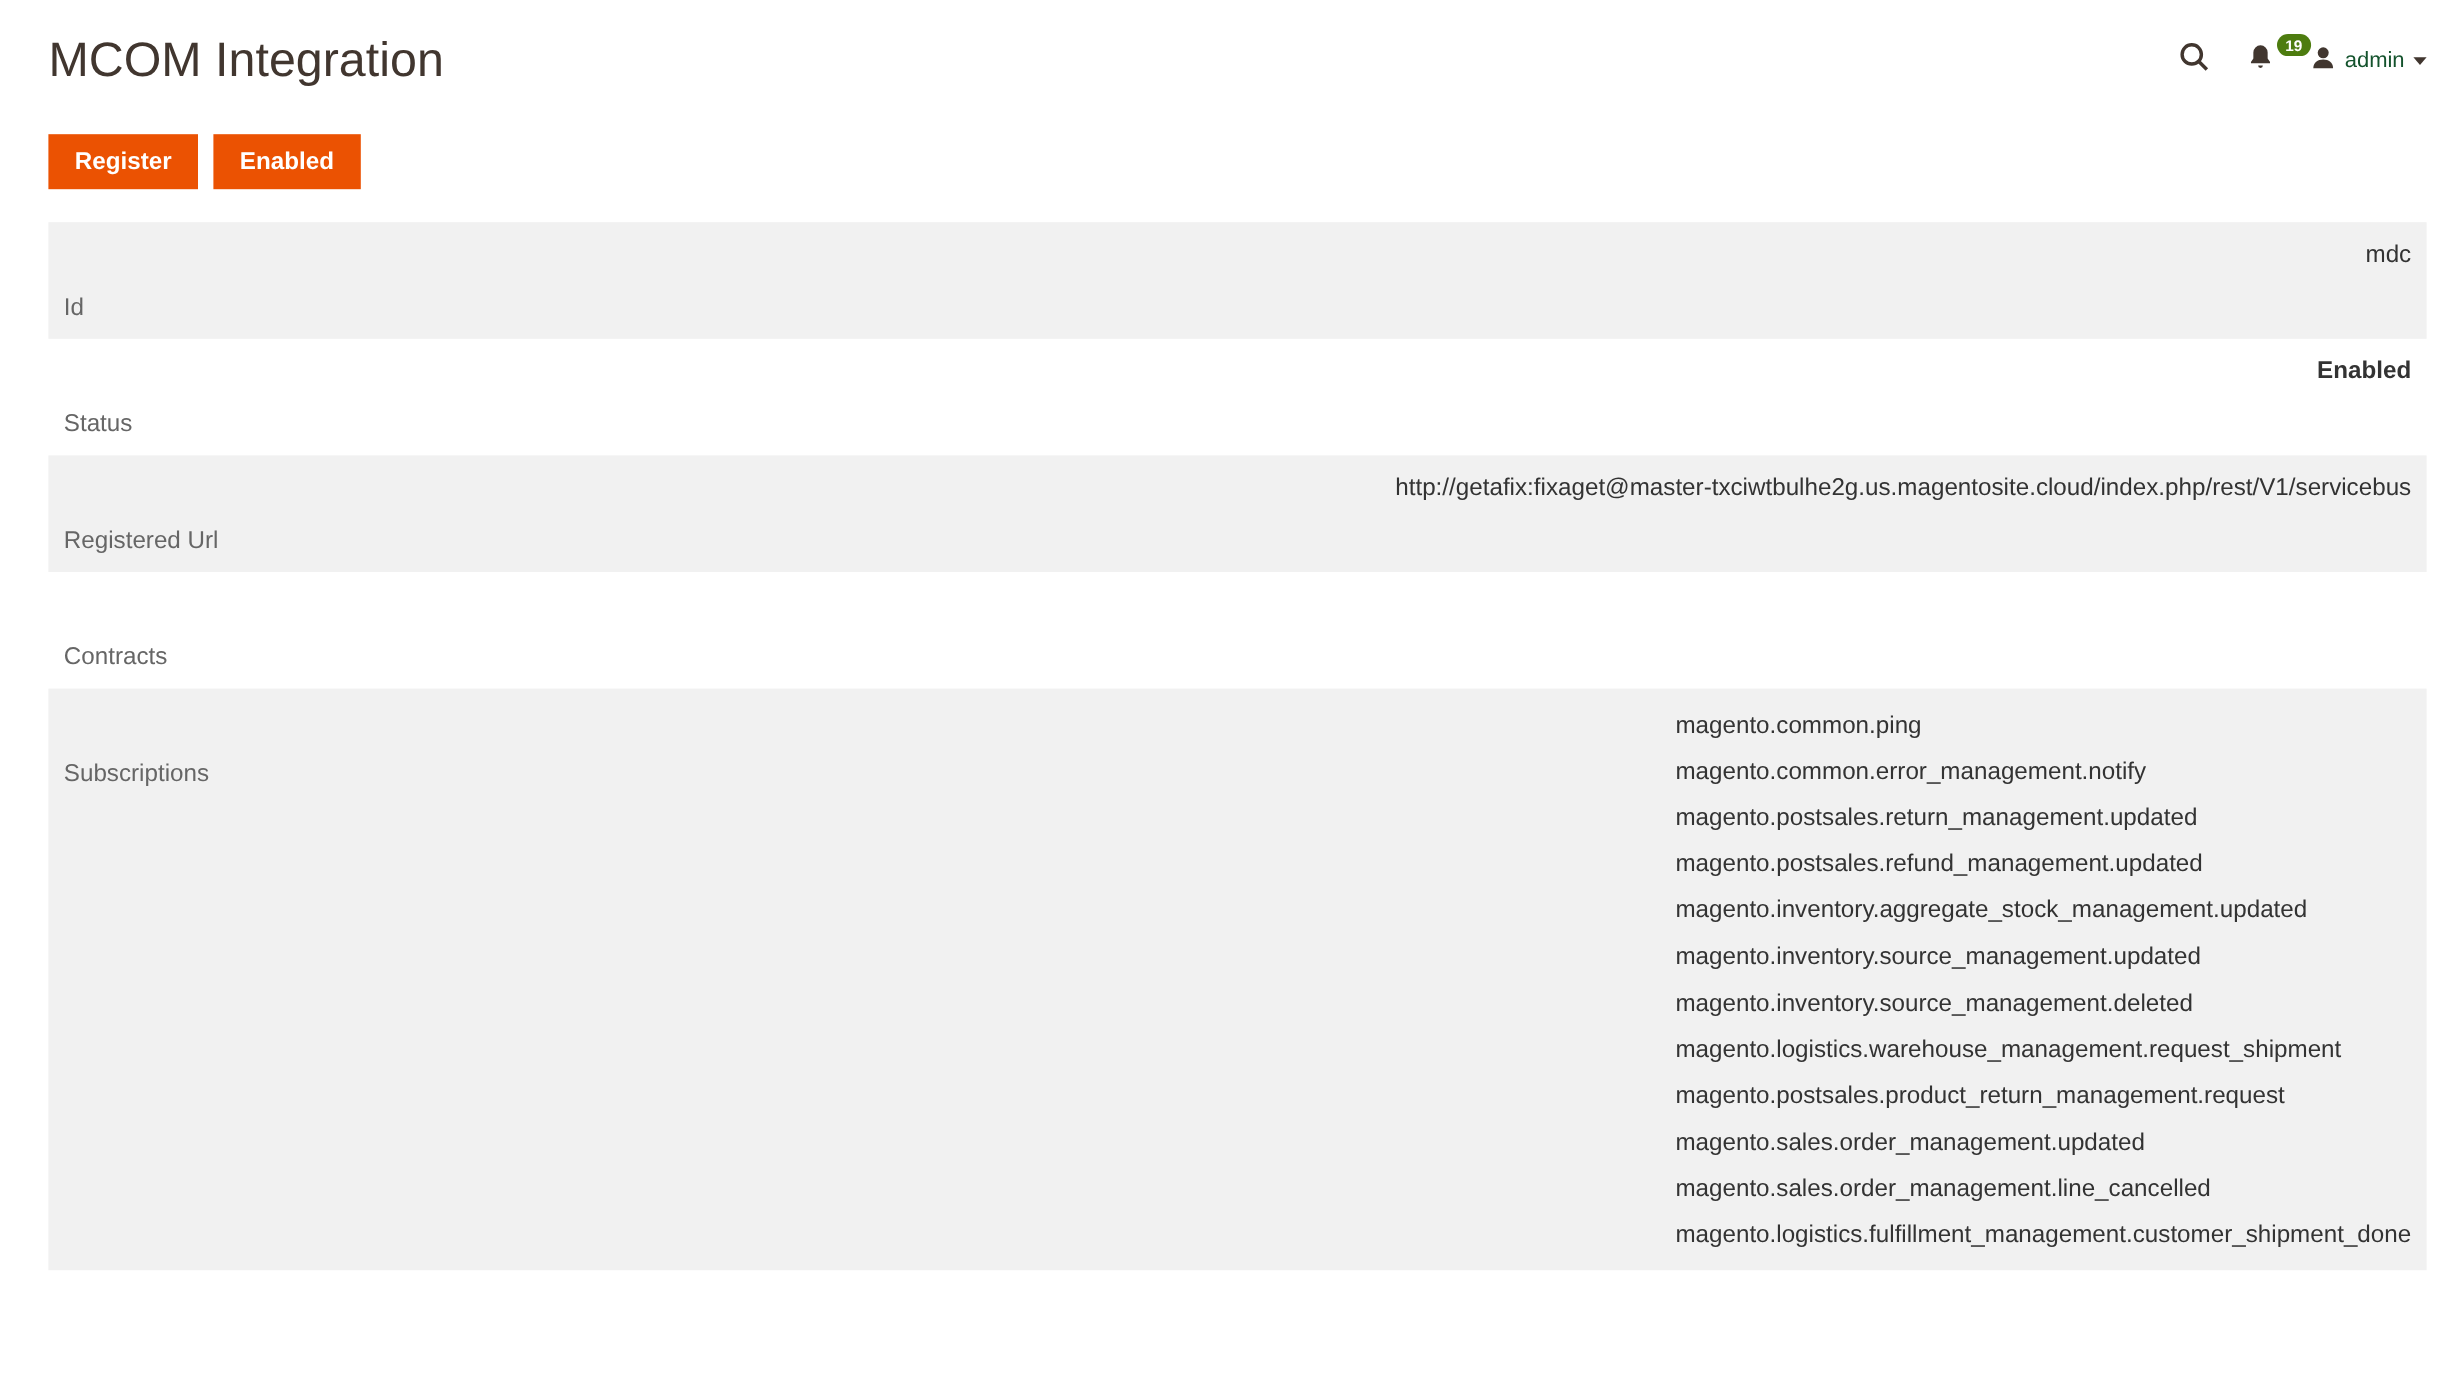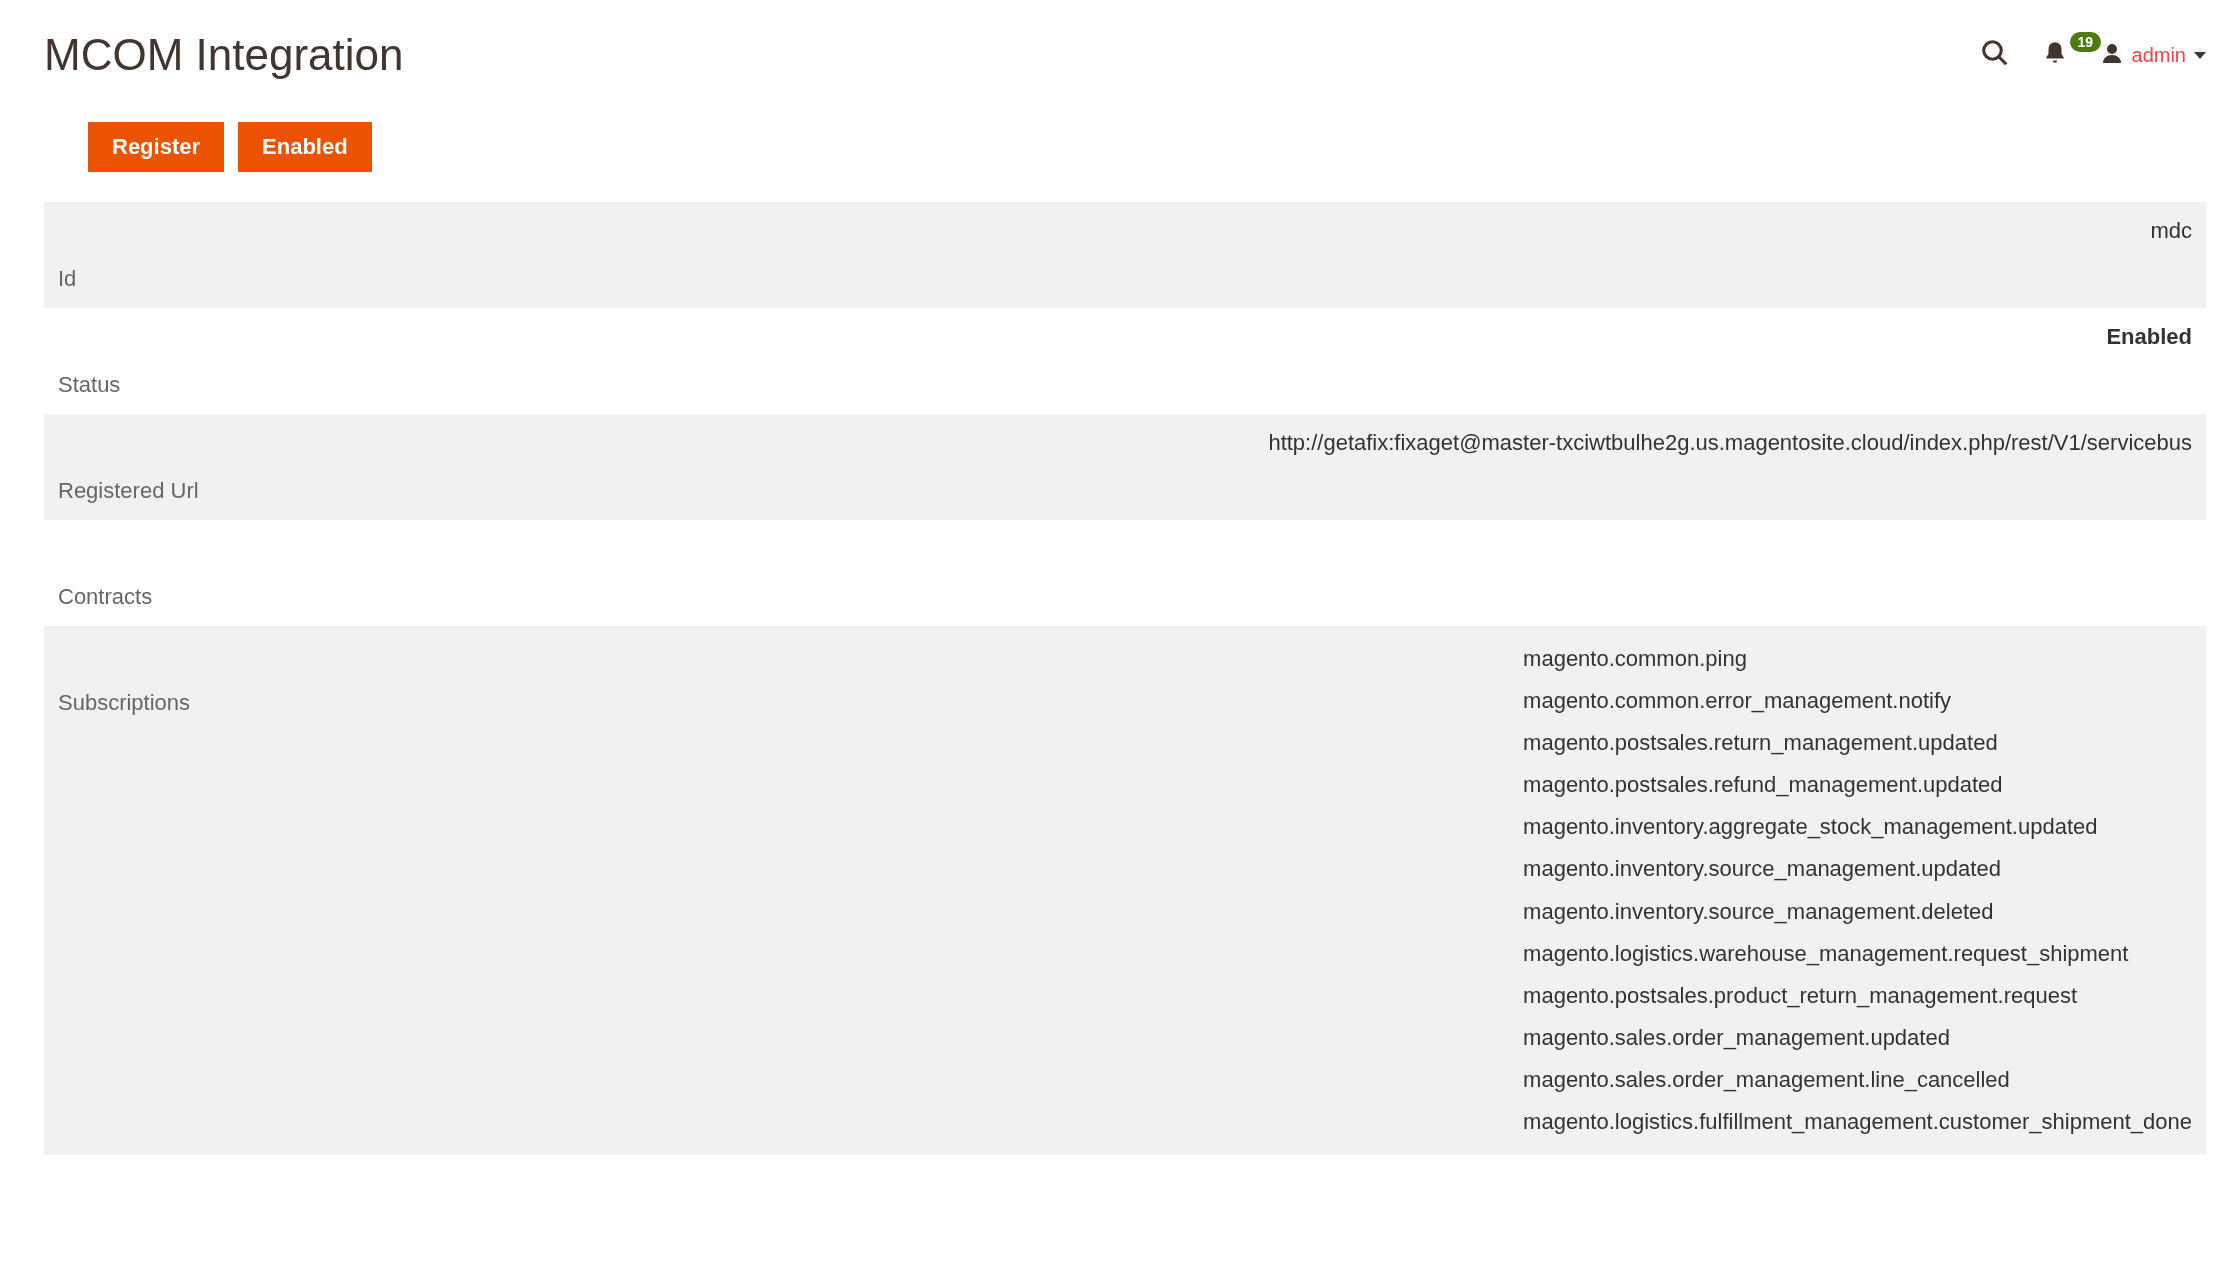--- a/index.html
+++ b/index.html
@@ -65,34 +65,33 @@
       align-items: center;
       gap: 8px;
       cursor: pointer;
     }
     .user-icon {
       width: 24px;
       height: 24px;
     }
     .user-name {
       font-size: 20px;
-      color: #ef4444;
+      color: #14532d;
     }
     .caret-down {
       width: 0;
       height: 0;
       border-left: 6px solid transparent;
       border-right: 6px solid transparent;
       border-top: 7px solid #41362f;
     }
     .action-buttons {
       display: flex;
       gap: 14px;
       margin-bottom: 30px;
-      margin-left: 44px;
     }
     .btn {
       background: #eb5202;
       color: #fff;
       border: none;
       padding: 12px 24px;
       font-size: 22px;
       font-weight: 600;
       cursor: pointer;
     }

